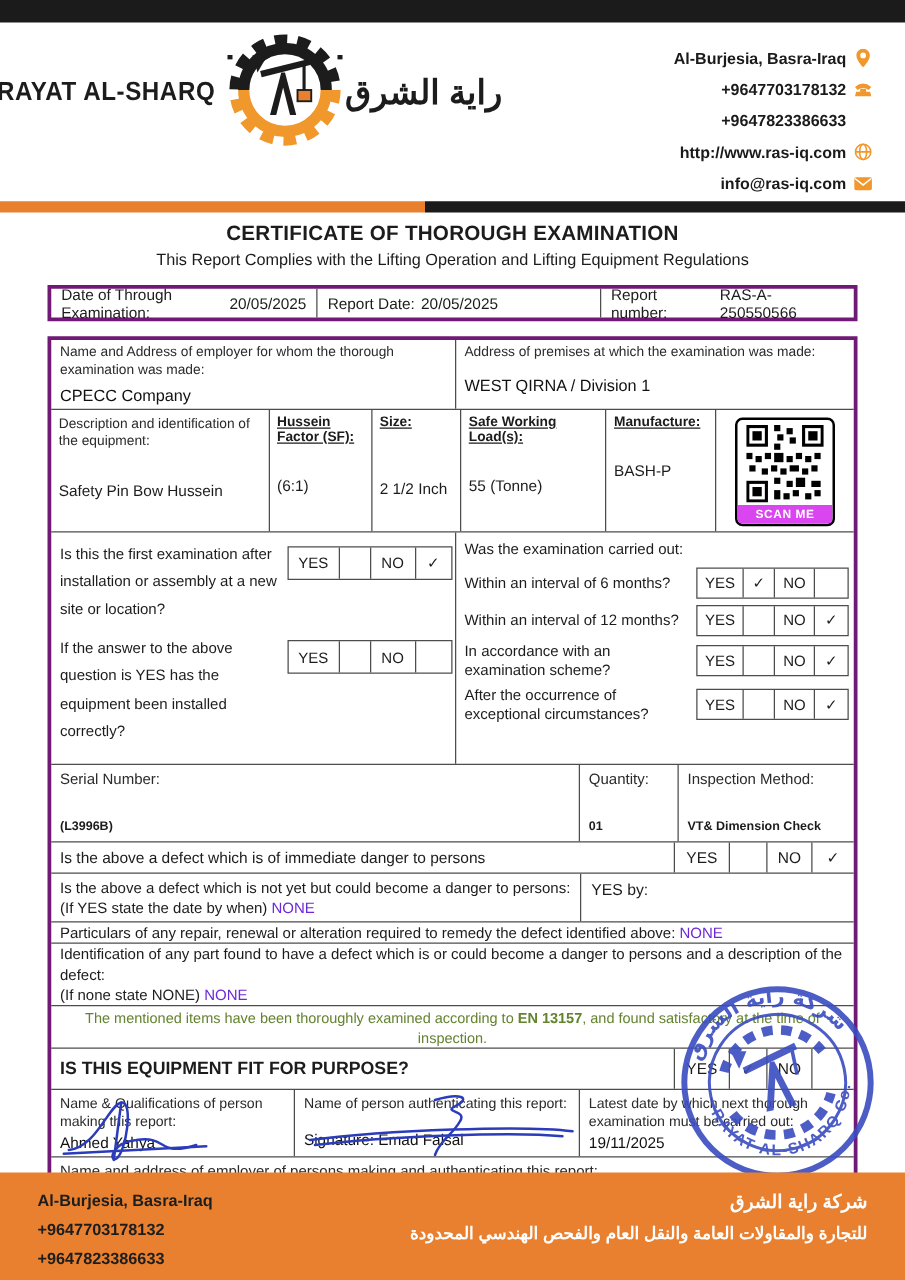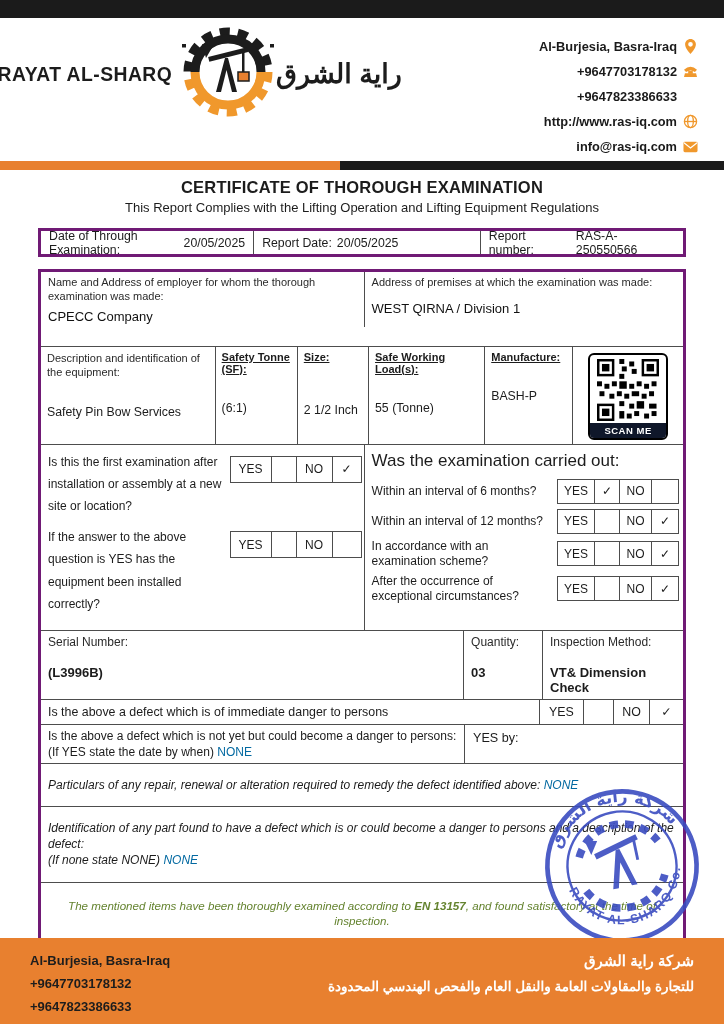--- a/index.html
+++ b/index.html
@@ -44,65 +44,65 @@
   
   .main-table { margin-top:12px; }
   .flexrow { display:flex; }
   .lbl { font-size:11px; color:#2a2a2a; line-height:1.3; }
   .val { font-size:13px; color:#111; }
 
   .rowA { min-height:46px; }
   .rowA .cell { padding:3px 7px; }
   .cA1 { width:50.4%; } .cA2 { flex:1; }
 
-  .rowB { min-height:86px;margin-top:19px; }
+  .rowB { min-height:86px; }
   .rowB .cell { padding:4px 6px; }
   .cB1 { width:27.2%; } .cB2 { width:12.8%; } .cB3 { width:11.1%; }
   .cB4 { width:18.1%; } .cB5 { width:13.7%; } .cB6 { flex:1; padding:4px 4px; }
   .hd { font-size:11px; font-weight:bold; text-decoration:underline; }
   .eq-val { font-size:12.3px; margin-top:26px; }
   .qr-box { width:80px; margin:2px auto 0; border:2px solid #000; border-radius:6px; background:#fff; overflow:hidden; }
   .qr-box svg { display:block; margin:4px auto 2px; }
-  .scanme { background:#0f172a; color:#fff; font-size:9.5px; font-weight:bold; text-align:center; padding:2px 0; letter-spacing:.5px; }
+  .scanme { background:#d946ef; color:#fff; font-size:9.5px; font-weight:bold; text-align:center; padding:2px 0; letter-spacing:.5px; }
 
   .rowC { min-height:142px; }
   .cC1 { width:50.4%; padding:6px 0 6px 7px; }
   .cC2 { flex:1; padding:4px 4px 4px 7px; }
   .qtext { font-size:12px; line-height:1.85; }
   .qgroup { display:flex; margin-bottom:9px; }
   .qgroup .qtext { width:192px; }
   .chk-table { display:flex; border:1px solid #4d4d4d; height:27px; align-self:flex-start; margin-top:5px; margin-right:2px; }
   .chk-table .c { display:flex; align-items:center; justify-content:center; font-size:12px; }
   .chk-table .c + .c { border-left:1px solid #4d4d4d; }
   .cy { width:40px; } .cm1 { width:25px; } .cn { width:36px; } .cm2 { width:29px; }
   .mark { font-size:13px; }
-  .was-heading { font-size:17px; margin:2px 0 8px; }
+  .was-heading { font-size:12px; margin:2px 0 8px; }
   .qrow { display:flex; align-items:center; margin-bottom:5px;justify-content:space-between; }
   .qrow .qtext { flex:1; line-height:1.25; padding-right:4px; }
   .qrow .chk-table { margin:0; align-self:center; height:25px; }
   .qrow .cy { width:36px; } .qrow .cm1 { width:25px; } .qrow .cn { width:32px; } .qrow .cm2 { width:27px; }
 
   .rowD { min-height:62px; }
   .cD1 { width:65.9%; padding:4px 7px; }
   .cD2 { width:12.3%; padding:4px 7px; }
   .cD3 { flex:1; padding:4px 7px; }
   .rowD .lbl { font-size:12px; }
-  .rowD .bval { font-size:13px; font-weight:bold; margin-top:14px; }
+  .rowD .bval { font-size:10px; font-weight:bold; margin-top:24px; }
 
   .ynrow { display:flex; align-items:stretch; }
   .ynrow .txt { flex:1; padding:5px 7px; font-size:12.4px; display:flex; align-items:center; }
   .yn-c { display:flex; align-items:center; justify-content:center; font-size:12.4px; border-left:1px solid #4d4d4d; }
   .ycy { width:44px; } .ycm1 { width:30px; } .ycn { width:36px; } .ycm2 { width:34px; }
 
   .rowF { min-height:36px; }
   .cF1 { width:65.9%; padding:3px 7px; font-size:12px; line-height:1.35; }
   .cF2 { flex:1; border-left:1px solid #4d4d4d; padding:6px 8px; font-size:12.6px; }
 
-  .plain-row { padding:13px 7px; font-size:12px; line-height:1.35;font-style:italic; }
-  .red { color:#0369a1; }
+  .plain-row { padding:0 7px; font-size:12px; line-height:1.35; }
+  .red { color:#6d28d9; }
   .green-note { text-align:center; font-size:11.6px; color:#64832f; margin-top:2px; }
   .green-note b { color:#64832f; }
 
   .rowJ .txt { font-size:14.2px; font-weight:bold; padding:8px 7px; }
 
   .rowK { min-height:54px; }
   .cK { padding:4px 7px; position:relative; }
   .cK1 { width:30.4%; } .cK2 { width:35.5%; } .cK3 { flex:1; }
   .cK .lbl { font-size:11.3px; }
   .cK .val { font-size:12.3px; margin-top:1px; }
@@ -247,24 +247,24 @@
       </div>
       <div class="cell cA2">
         <div class="lbl">Address of premises at which the examination was made:</div>
         <div class="val" style="margin-top:12px;">WEST QIRNA / Division 1</div>
       </div>
     </div>
 
     <div class="flexrow rowB row-t">
       <div class="cell cB1 cell-r">
         <div class="lbl">Description and identification of the equipment:</div>
-        <div class="eq-val">Safety Pin Bow Services</div>
+        <div class="eq-val">Safety Pin Bow Hussein</div>
       </div>
       <div class="cell cB2 cell-r">
-        <div class="hd">Safety Tonne (SF):</div>
+        <div class="hd">Hussein Factor (SF):</div>
         <div class="eq-val">(6:1)</div>
       </div>
       <div class="cell cB3 cell-r">
         <div class="hd">Size:</div>
         <div class="eq-val" style="margin-top:40px;">2 1/2 Inch</div>
       </div>
       <div class="cell cB4 cell-r">
         <div class="hd">Safe Working Load(s):</div>
         <div class="eq-val">55 (Tonne)</div>
       </div>
@@ -387,21 +387,21 @@
       </div>
     </div>
 
     <div class="flexrow rowD row-t">
       <div class="cD1 cell-r">
         <div class="lbl">Serial Number:</div>
         <div class="bval">(L3996B)</div>
       </div>
       <div class="cD2 cell-r">
         <div class="lbl">Quantity:</div>
-        <div class="bval">03</div>
+        <div class="bval">01</div>
       </div>
       <div class="cD3">
         <div class="lbl">Inspection Method:</div>
         <div class="bval">VT&amp; Dimension Check</div>
       </div>
     </div>
 
     <div class="ynrow row-t">
       <div class="txt">Is the above a defect which is of immediate danger to persons</div>
       <div class="yn-c ycy">YES</div>

